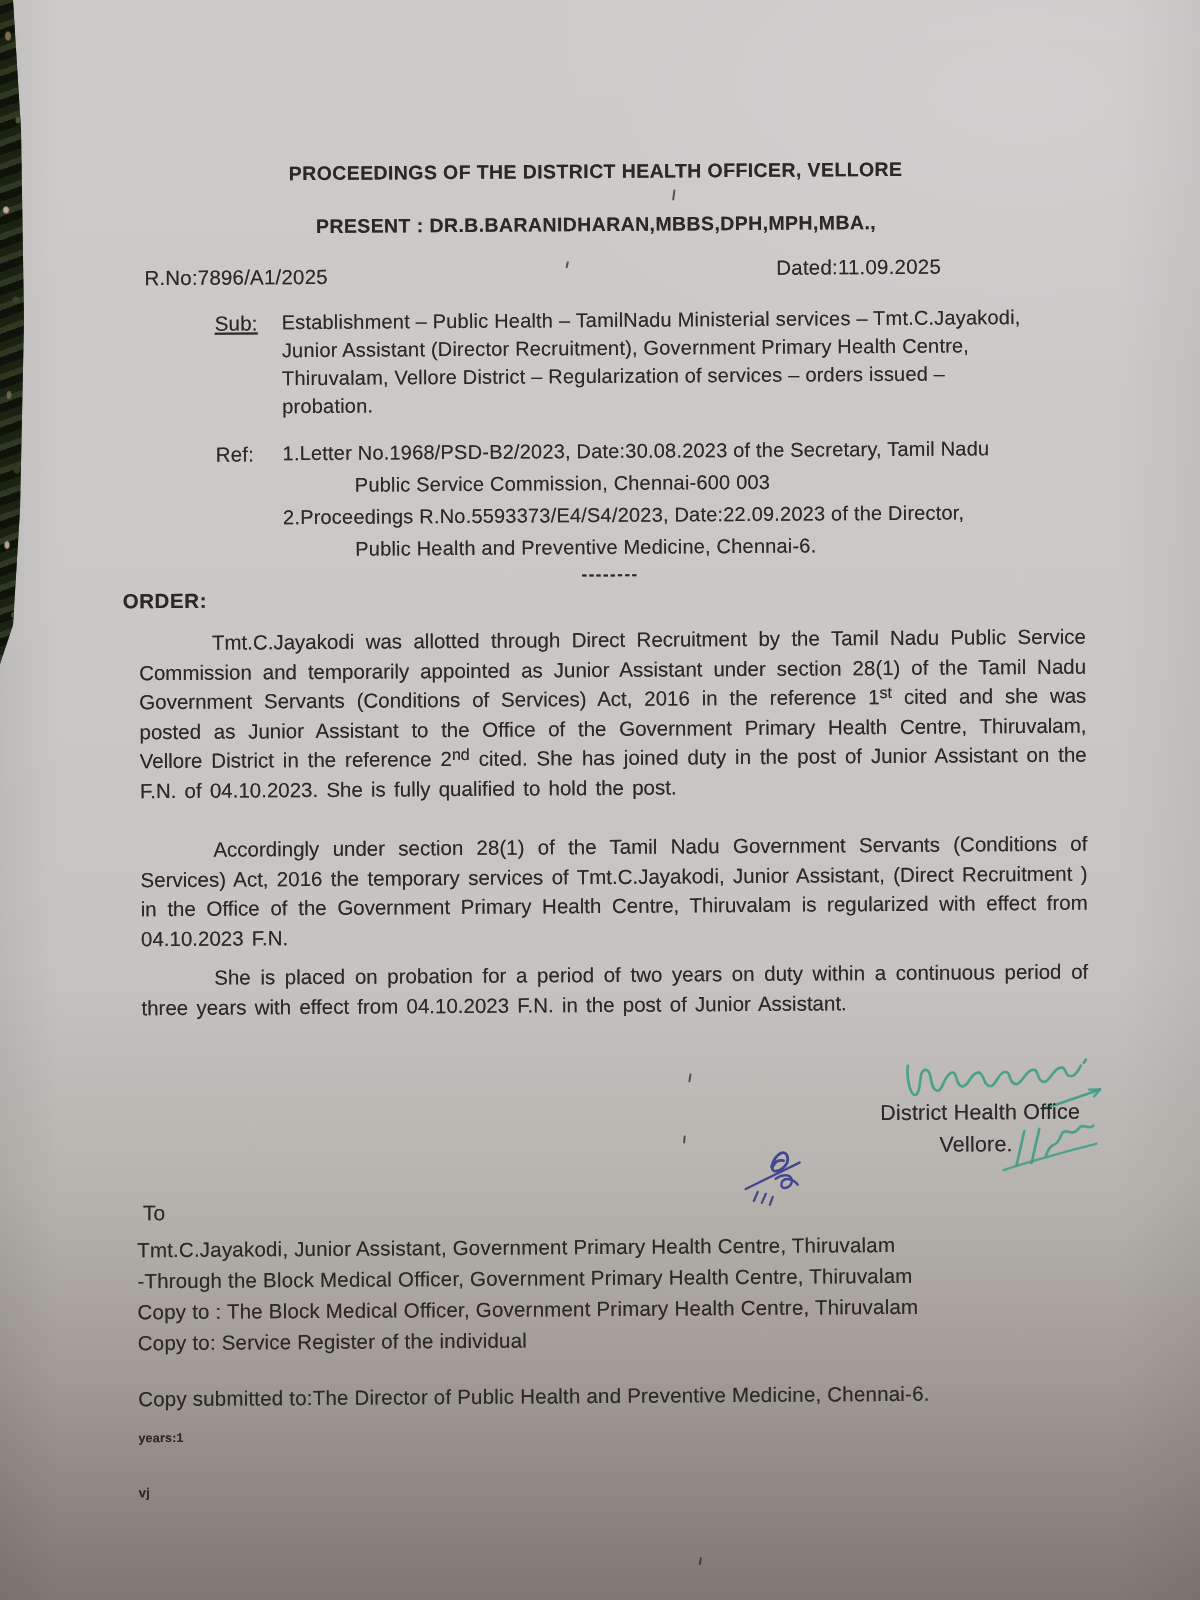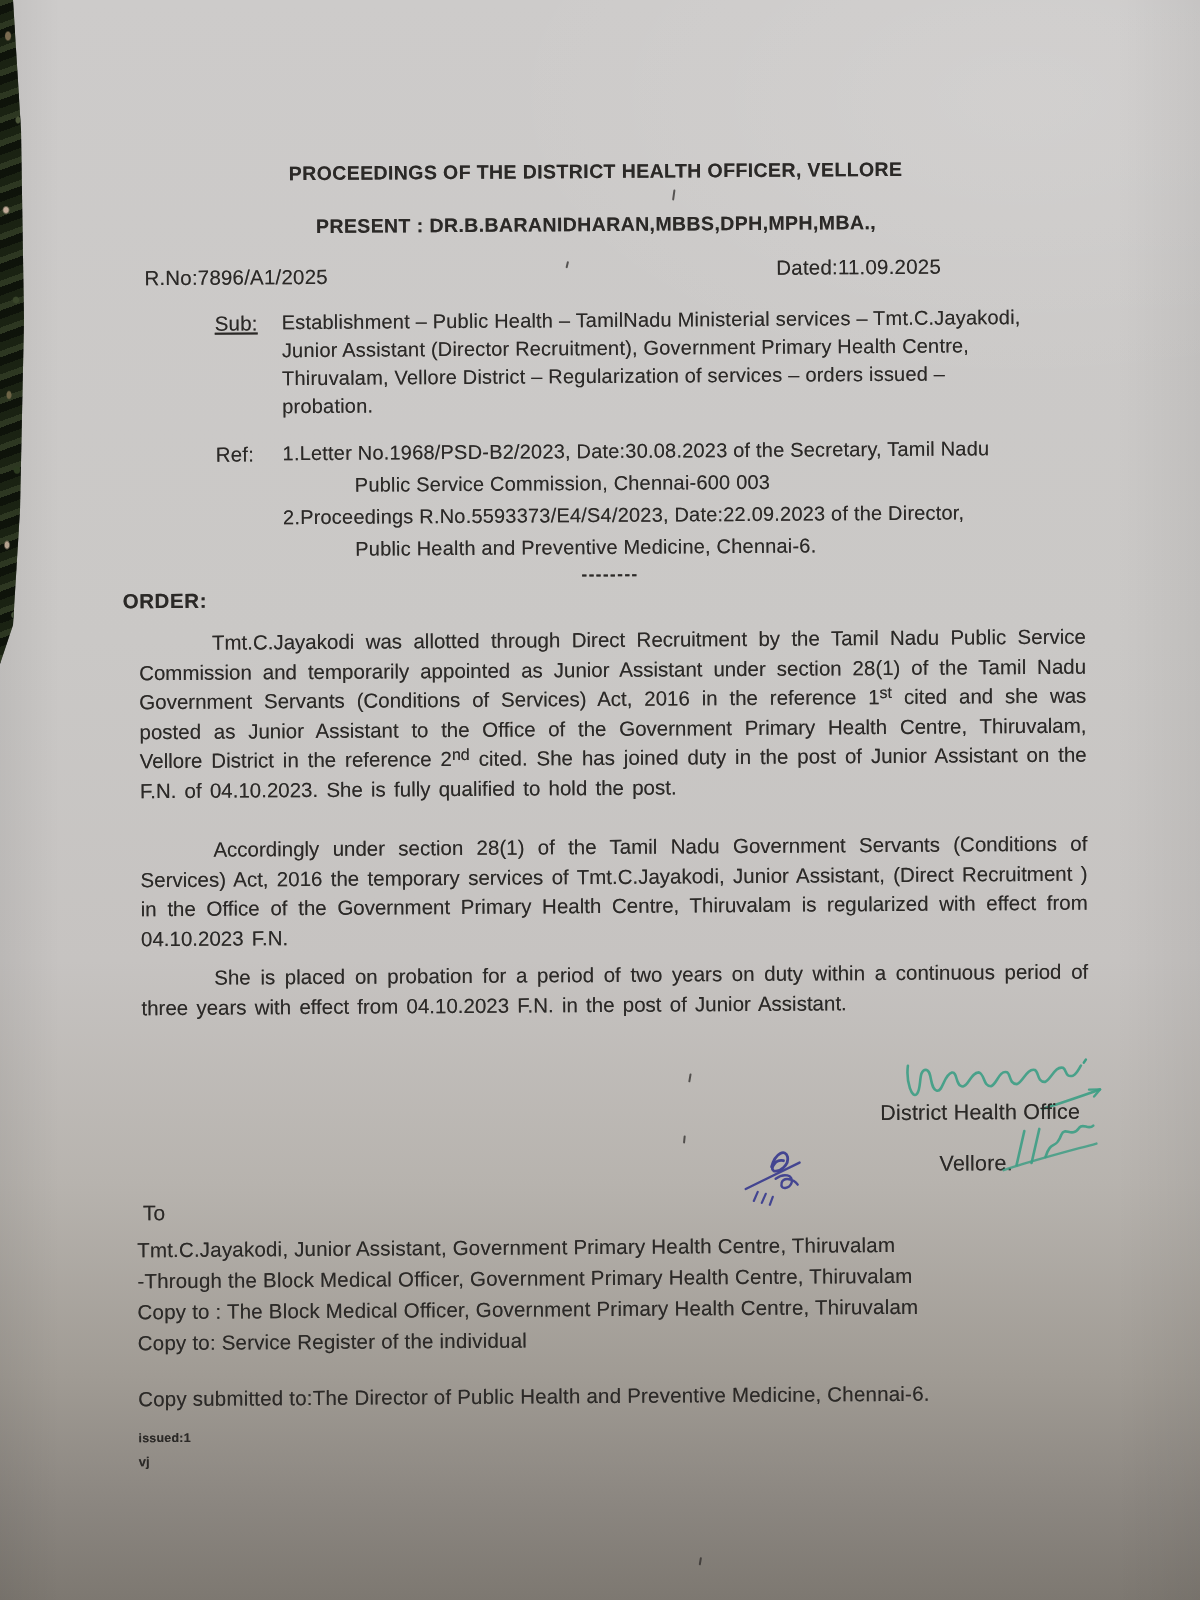--- a/index.html
+++ b/index.html
@@ -49,28 +49,28 @@
   .order-heading{top:586px;left:124px;font-size:20.5px;font-weight:bold;letter-spacing:0.6px;
     text-decoration-thickness:2px;text-underline-offset:4px;}
   .para{position:absolute;left:140px;width:947px;font-size:20.5px;line-height:29.5px;
     text-align:justify;text-indent:73px;word-spacing:2.5px;white-space:normal;
     text-shadow:0 0 0.6px rgba(43,41,39,0.55);}
   .para1{top:625px;}
   .para2{top:832px;}
   .para3{top:960px;}
   sup{font-size:16px;line-height:0;vertical-align:6px;}
   .sig-office{top:1103px;left:878px;font-size:21.5px;}
-  .sig-place{top:1135px;left:937px;font-size:21.5px;margin-top:19px;}
+  .sig-place{top:1135px;left:937px;font-size:21.5px;}
   .to-label{top:1166px;left:140px;font-size:21px;margin-top:32px;}
   .recipients{position:absolute;left:134px;top:1231px;font-size:20.5px;line-height:31px;
     text-shadow:0 0 0.6px rgba(43,41,39,0.55);letter-spacing:0.2px;}
   .recipients div{white-space:nowrap;}
   .recipients div:nth-child(5){margin-top:25px;}
   .spare{top:1428px;left:134px;font-size:12.5px;font-weight:bold;letter-spacing:0.2px;}
-  .vj{top:1451px;left:134px;font-size:13px;font-weight:bold;}
+  .vj{top:1482px;left:134px;font-size:13px;font-weight:bold;}
   
   .inksvg{position:absolute;}
   .green{color:var(--green-ink,#3f9e85);}
   .blue{color:var(--blue-ink,#3d3f8f);}
   .sig1{left:898px;top:1058px;}
   .sig-arrow{left:1038px;top:1086px;}
   .sig2{left:998px;top:1120px;}
   .blue-sig{left:733px;top:1146px;}
   
   .artifact{position:absolute;background:rgba(45,43,41,0.75);width:2px;border-radius:1px;}
@@ -143,21 +143,21 @@
   </svg>
 
   <div class="recipients">
     <div>Tmt.C.Jayakodi, Junior Assistant, Government Primary Health Centre, Thiruvalam</div>
     <div>-Through the Block Medical Officer, Government Primary Health Centre, Thiruvalam</div>
     <div>Copy to : The Block Medical Officer, Government Primary Health Centre, Thiruvalam</div>
     <div>Copy to: Service Register of the individual</div>
     <div>Copy submitted to:The Director of Public Health and Preventive Medicine, Chennai-6.</div>
   </div>
 
-  <div class="t spare">issued:1</div>
+  <div class="t spare">years:1</div>
   <div class="t vj">vj</div>
 
   <div class="artifact a1"></div>
   <div class="artifact a2"></div>
   <div class="artifact a3"></div>
   <div class="artifact a4"></div>
   <div class="artifact a5"></div>
 </div>
 
 </body></html>

